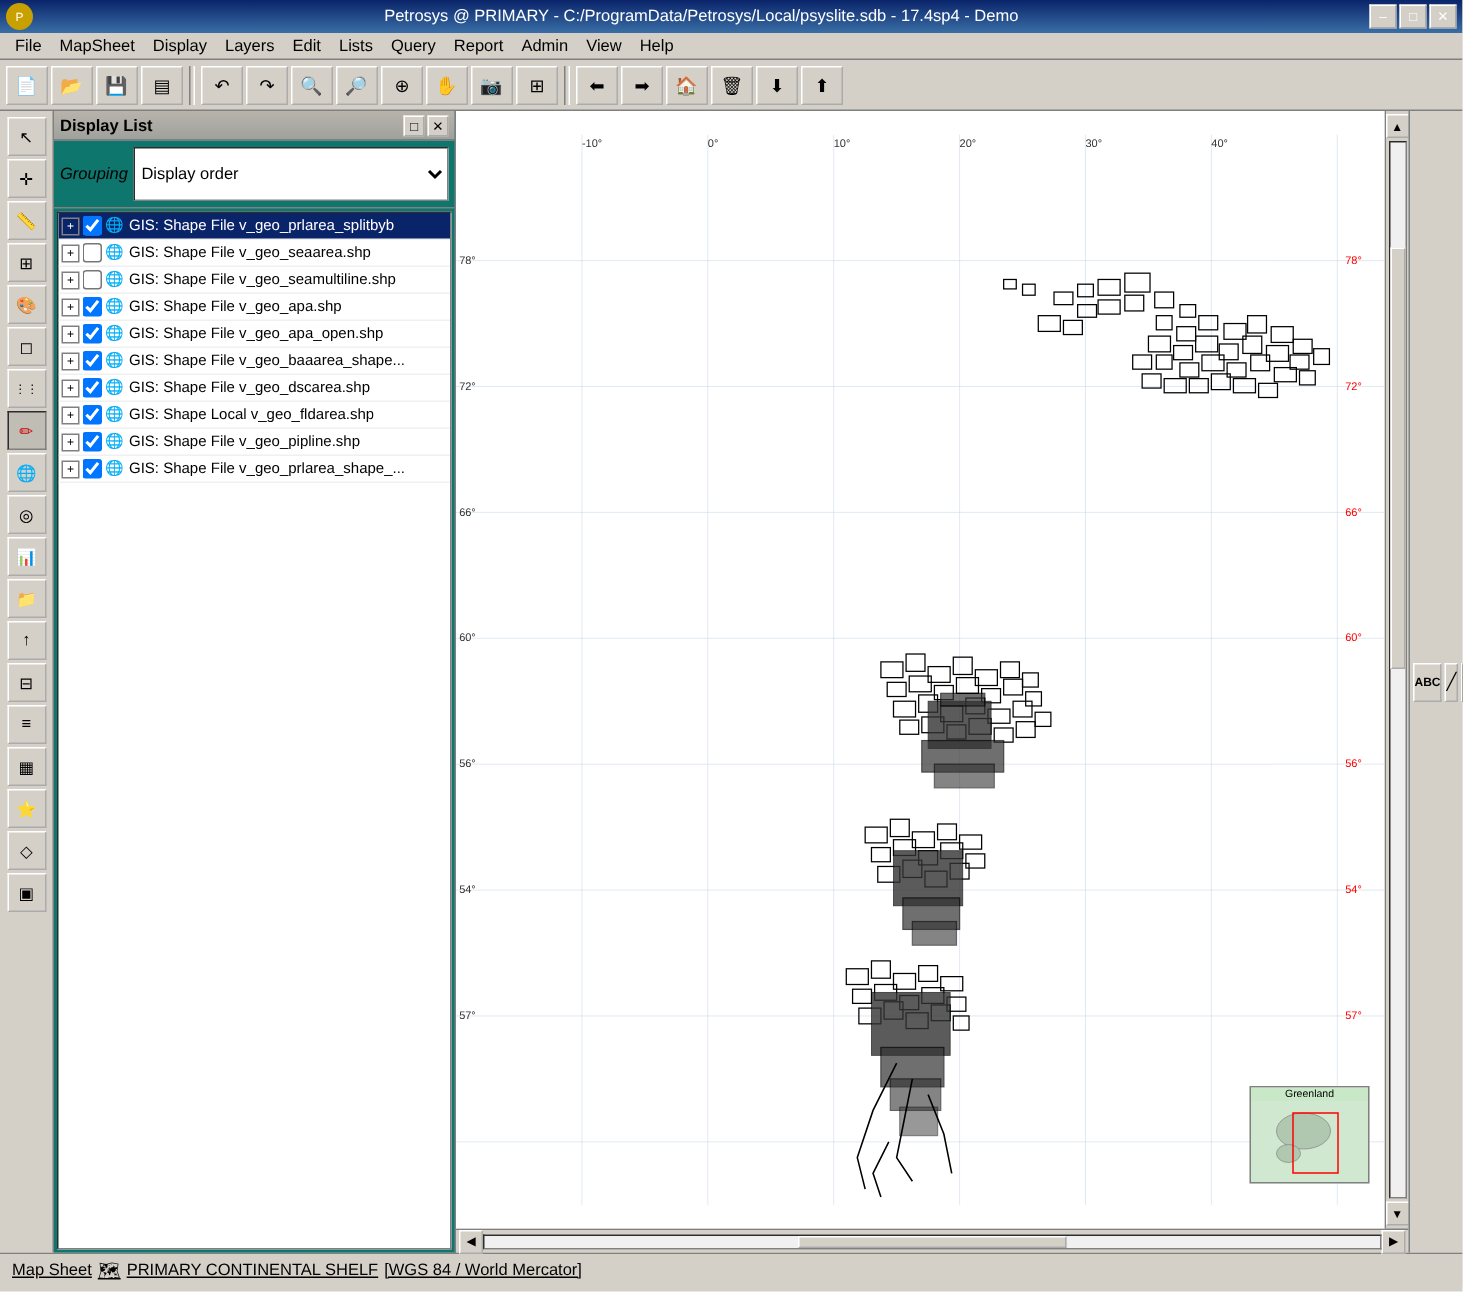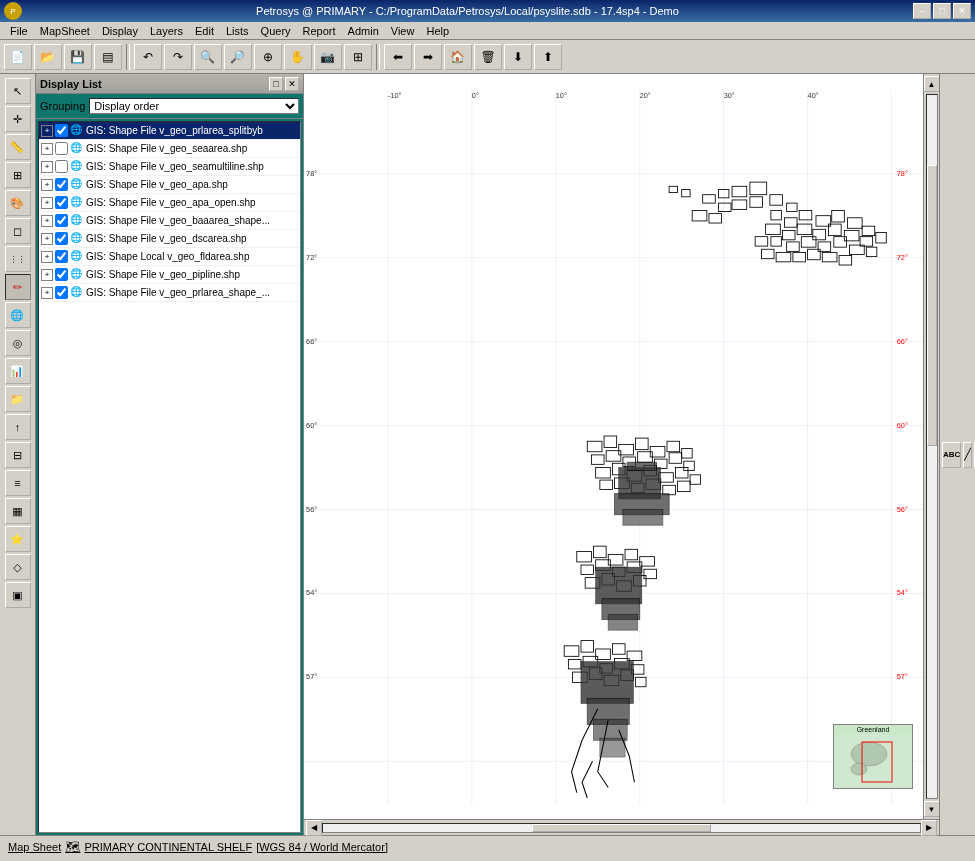--- a/index.html
+++ b/index.html
@@ -122,24 +122,24 @@
       cursor: pointer;
     }
 
     .panel-grouping {
       display: flex;
       align-items: center;
       padding: 4px;
       gap: 4px;
       border-bottom: 1px solid #808080;
     }
-    .panel-grouping label { font-size: 11px; }
+    .panel-grouping label { font-size: 11px; font-style: italic; }
     .grouping-select {
       flex: 1;
-      height: 16px;
+      height: 36px;
       font-size: 11px;
       background: white;
       border: 1px inset #808080;
     }
 
     .layer-list {
       flex: 1;
       overflow-y: auto;
       overflow-x: hidden;
       background: white;

